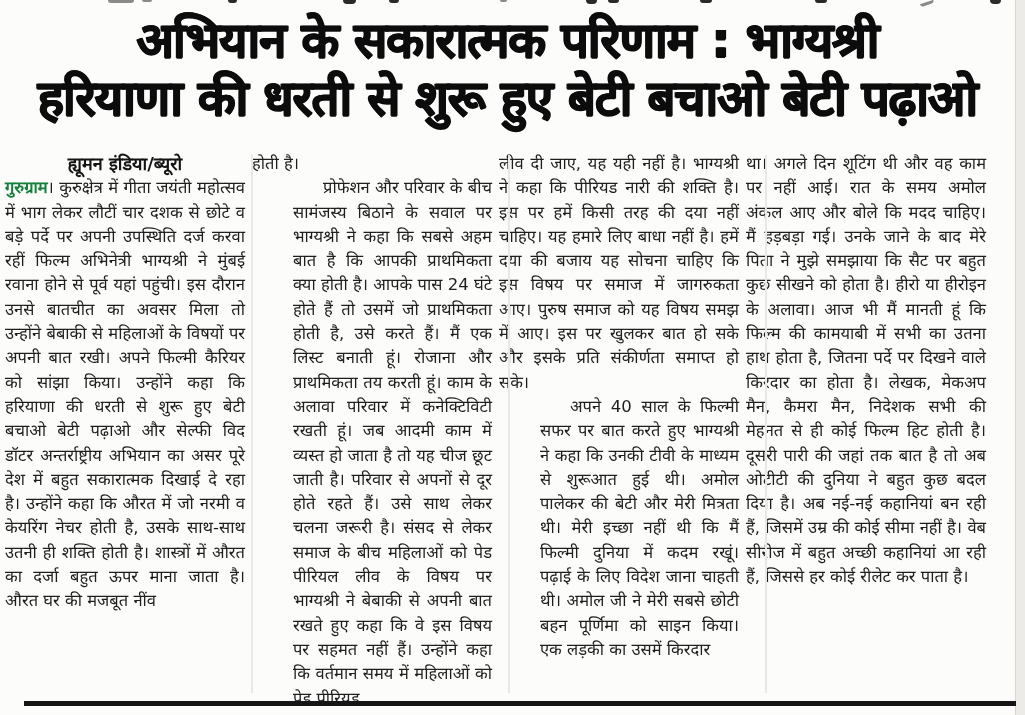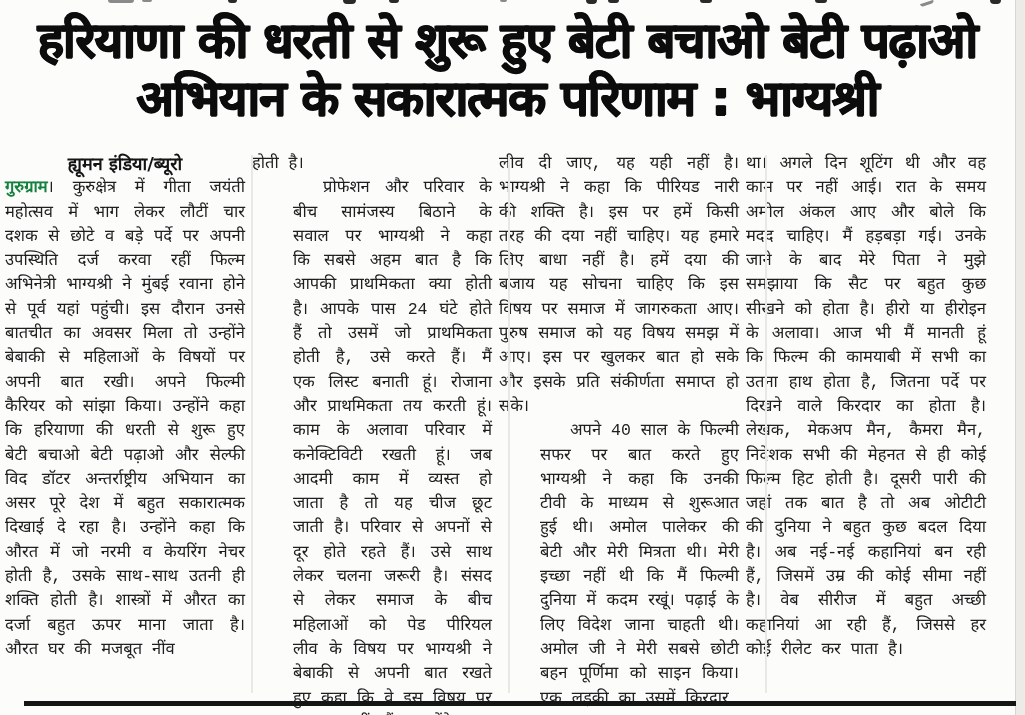--- a/index.html
+++ b/index.html
@@ -29,21 +29,21 @@
   .hl-line{display:block;white-space:nowrap;}
   .body-columns{
     position:absolute;top:152px;left:0;width:1011px;
     padding:0 0 0 5px;display:flex;gap:7px;
   }
   .col{
     width:240px;flex:0 0 240px;
     font-size:16.5px;line-height:24.3px;color:#1e1e1e;
     text-align:justify;
   }
-  .col p{margin:0;font-family:Liberation Mono, monospace;}
+  .col p{margin:0;}
   .col p.indent{text-indent:30px;margin-left:41px;}
   .byline{
     text-align:center;font-weight:bold;font-size:18px;line-height:24.3px;
     color:#141414;
   }
   .dateline{font-weight:bold;color:#15803d;}
   .col-sep{
     position:absolute;top:155px;width:2px;height:538px;background:#e9e8e6;
   }
   .bottom-rule{
@@ -67,22 +67,22 @@
     <span class="frag" style="left:608px;top:0;width:11px;height:3px;"></span>
     <span class="frag" style="left:700px;top:0;width:12px;height:3px;"></span>
     <span class="frag" style="left:815px;top:0;width:12px;height:3px;"></span>
     <span class="frag light" style="left:920px;top:2px;width:14px;height:3px;transform:rotate(-18deg);"></span>
     <span class="frag" style="left:990px;top:0;width:11px;height:4px;"></span>
   </div>
 
   <div class="edge-strip"></div>
 
   <h1 class="headline">
+    <span class="hl-line">अभियान के सकारात्मक परिणाम : भाग्यश्री</span>
     <span class="hl-line">हरियाणा की धरती से शुरू हुए बेटी बचाओ बेटी पढ़ाओ</span>
-    <span class="hl-line">अभियान के सकारात्मक परिणाम : भाग्यश्री</span>
   </h1>
 
   <div class="body-columns">
 
     <div class="col">
       <div class="byline">ह्यूमन इंडिया/ब्यूरो</div>
       <p><span class="dateline">गुरुग्राम</span><span>। कुरुक्षेत्र में गीता जयंती महोत्सव में भाग लेकर लौटीं चार दशक से छोटे व बड़े पर्दे पर अपनी उपस्थिति दर्ज करवा रहीं फिल्म अभिनेत्री भाग्यश्री ने मुंबई रवाना होने से पूर्व यहां पहुंची। इस दौरान उनसे बातचीत का अवसर मिला तो उन्होंने बेबाकी से महिलाओं के विषयों पर अपनी बात रखी। अपने फिल्मी कैरियर को सांझा किया। उन्होंने कहा कि हरियाणा की धरती से शुरू हुए बेटी बचाओ बेटी पढ़ाओ और सेल्फी विद डॉटर अन्तर्राष्ट्रीय अभियान का असर पूरे देश में बहुत सकारात्मक दिखाई दे रहा है। उन्होंने कहा कि औरत में जो नरमी व केयरिंग नेचर होती है, उसके साथ-साथ उतनी ही शक्ति होती है। शास्त्रों में औरत का दर्जा बहुत ऊपर माना जाता है। औरत घर की मजबूत नींव</span></p>
     </div>
 
     <div class="col">

